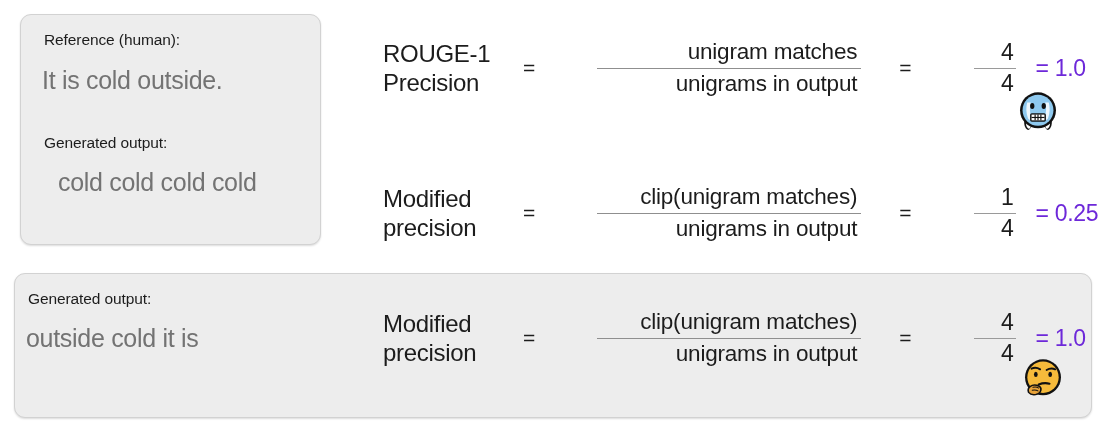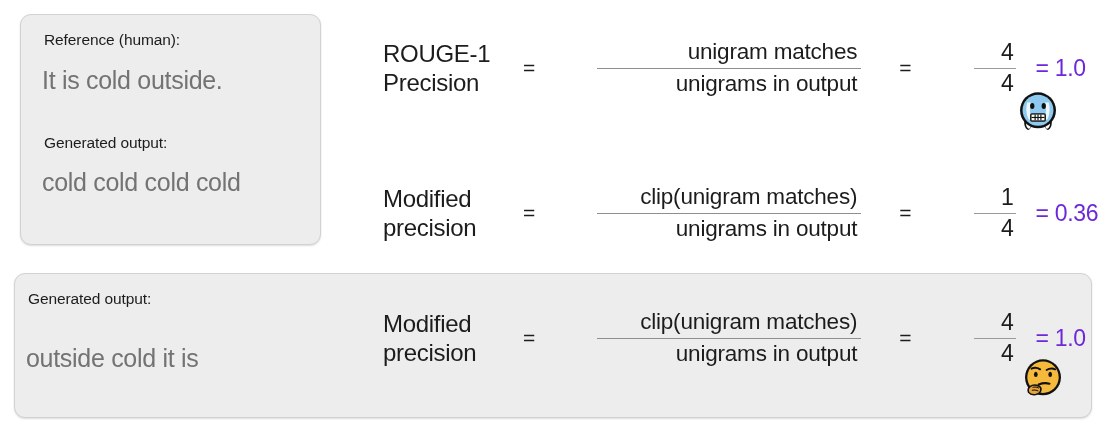--- a/index.html
+++ b/index.html
@@ -53,23 +53,23 @@
   .sent {
     position: absolute;
     font-size: 25px;
     color: #737373;
     white-space: nowrap;
     letter-spacing: -0.3px;
   }
   #lbl-ref      { left: 44px;  top: 31px; }
   #sent-ref     { left: 42px;  top: 66px; }
   #lbl-gen1     { left: 44px;  top: 134px; }
-  #sent-gen1    { left: 42px;  top: 168px; }
+  #sent-gen1    { left: 58px;  top: 168px; }
   #lbl-gen2     { left: 28px;  top: 290px; }
-  #sent-gen2    { left: 26px;  top: 324px; margin-top: 20px; }
+  #sent-gen2    { left: 26px;  top: 324px; }
 
   
   .eqrow {
     position: absolute;
     display: flex;
     align-items: center;
     white-space: nowrap;
   }
   #row-1 { left: 383px; top: 38px;  }
   #row-2 { left: 383px; top: 183px; }
@@ -201,21 +201,21 @@
       <div class="num">clip(unigram matches)</div>
       <div class="bar"></div>
       <div class="den">unigrams in output</div>
     </div>
     <div class="eqsign">=</div>
     <div class="frac frac-small gap-l">
       <div class="num">1</div>
       <div class="bar"></div>
       <div class="den">4</div>
     </div>
-    <div class="result">= 0.36</div>
+    <div class="result">= 0.25</div>
   </div>
 
   <div class="eqrow" id="row-3">
     <div class="eq-label">
       <span>Modified</span>
       <span class="l2">precision</span>
     </div>
     <div class="eqsign">=</div>
     <div class="frac frac-big gap-l gap-r">
       <div class="num">clip(unigram matches)</div>

